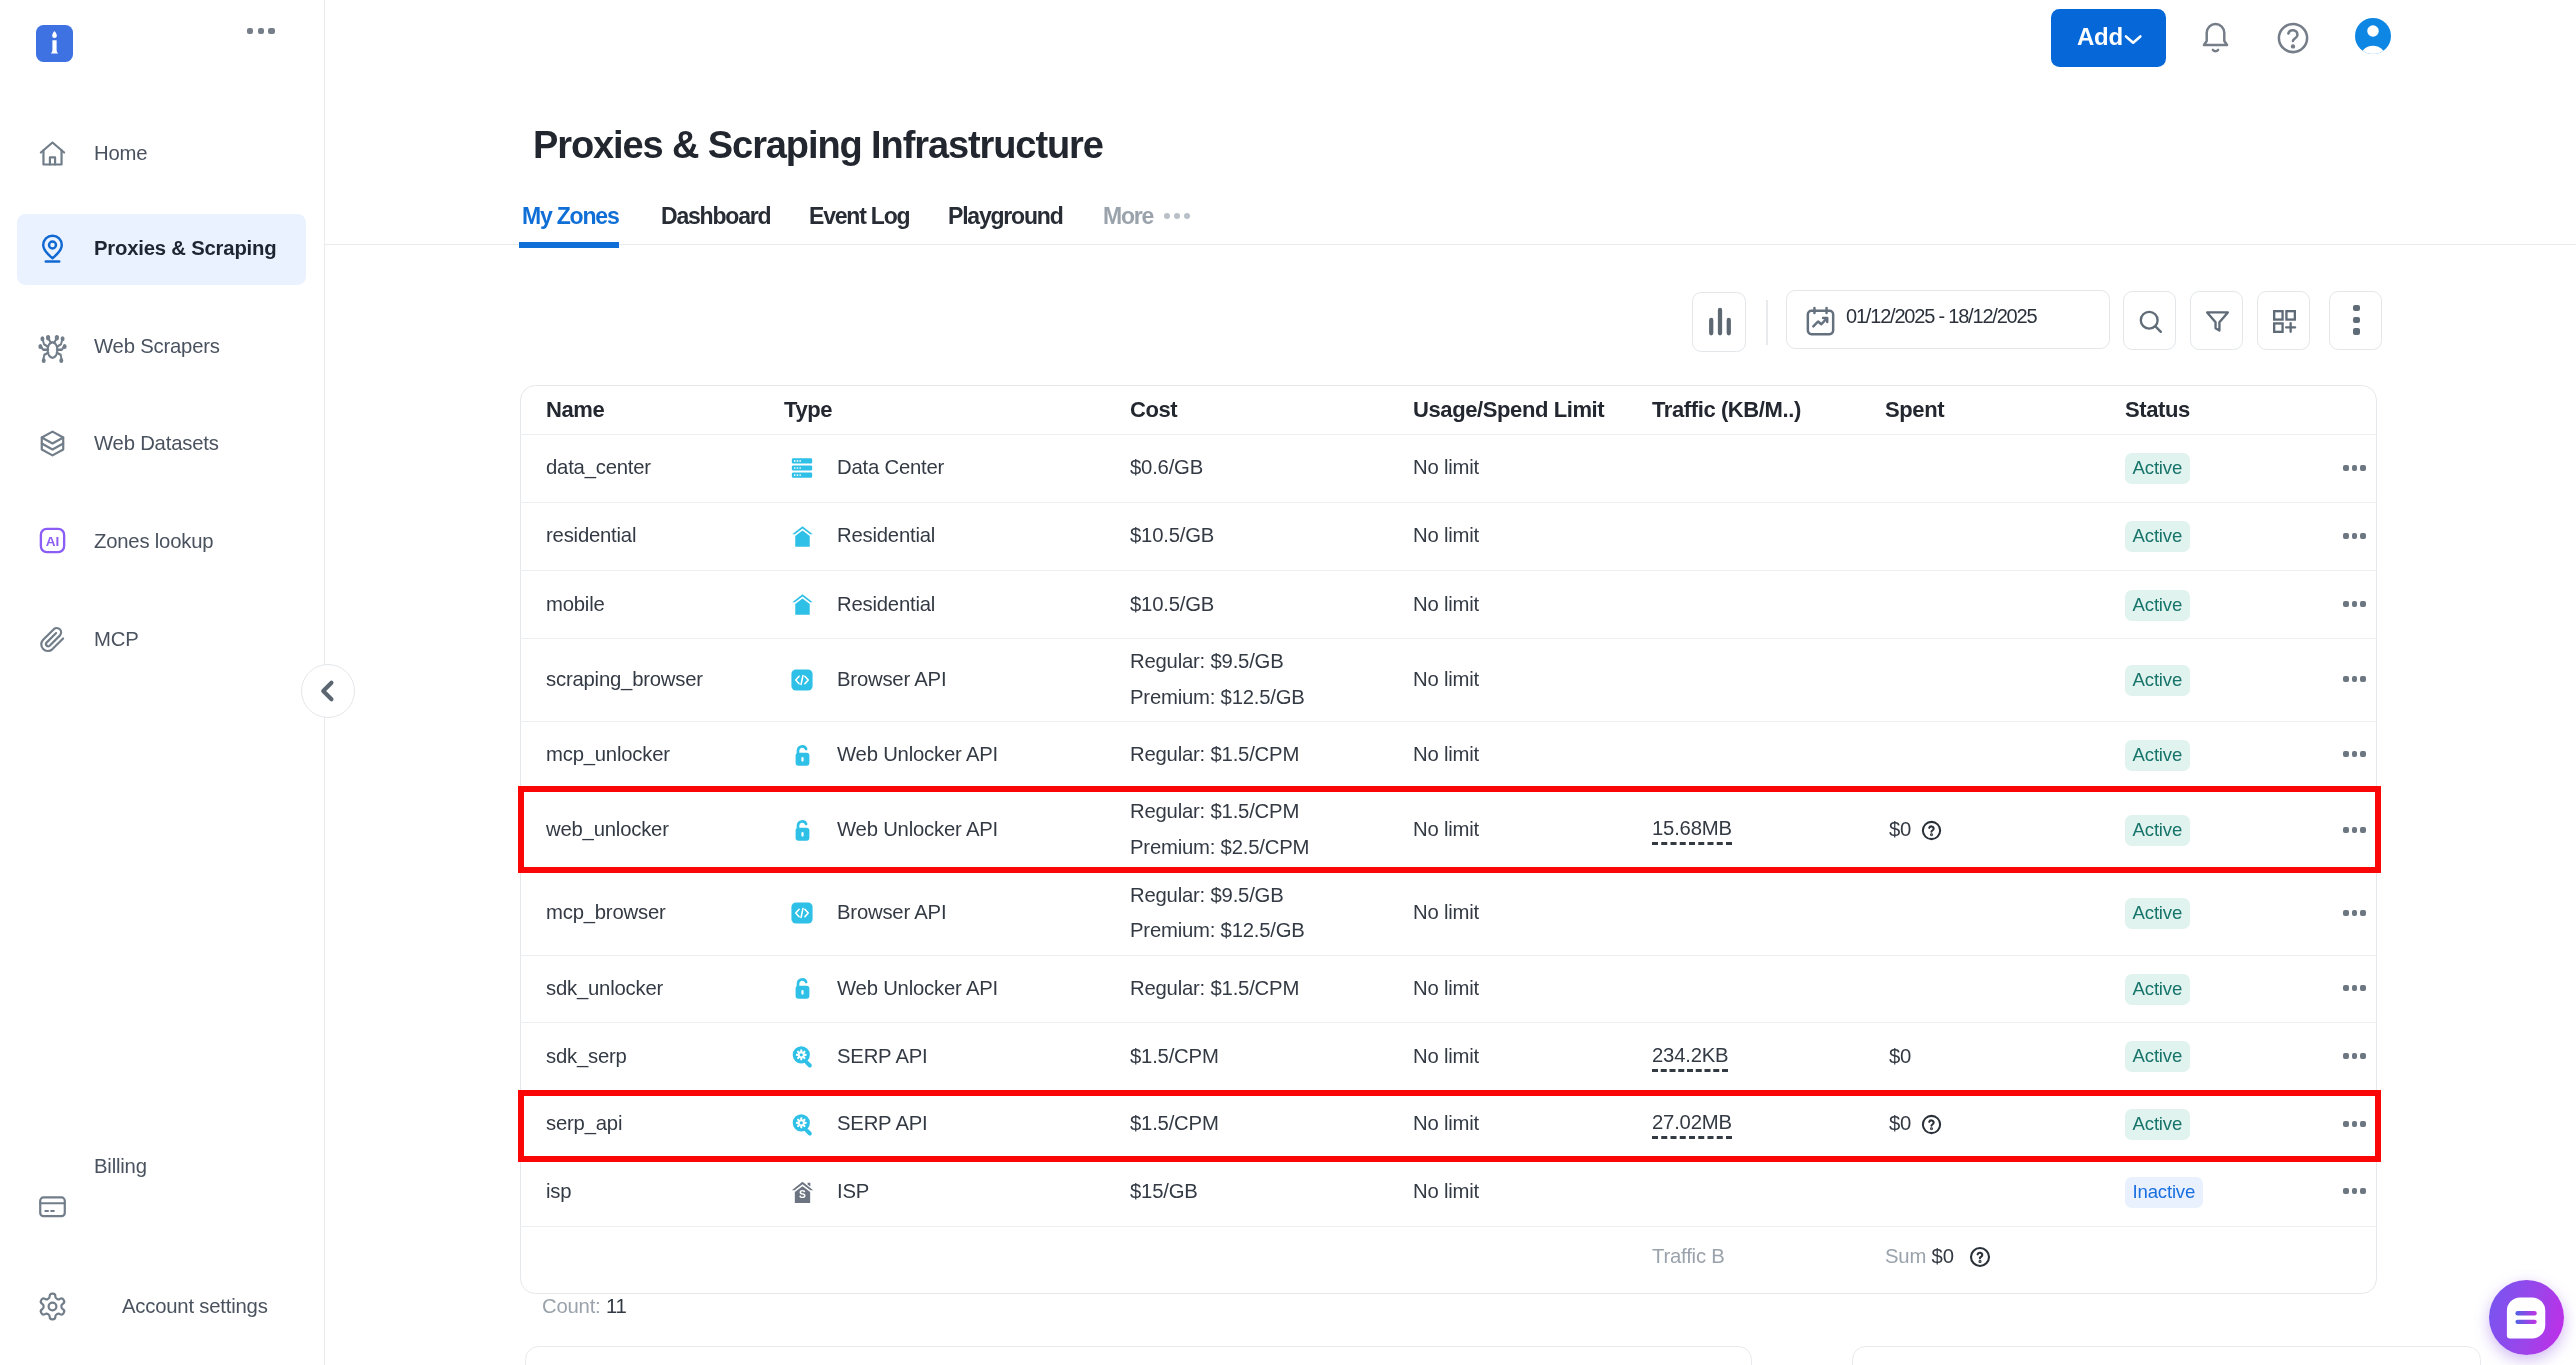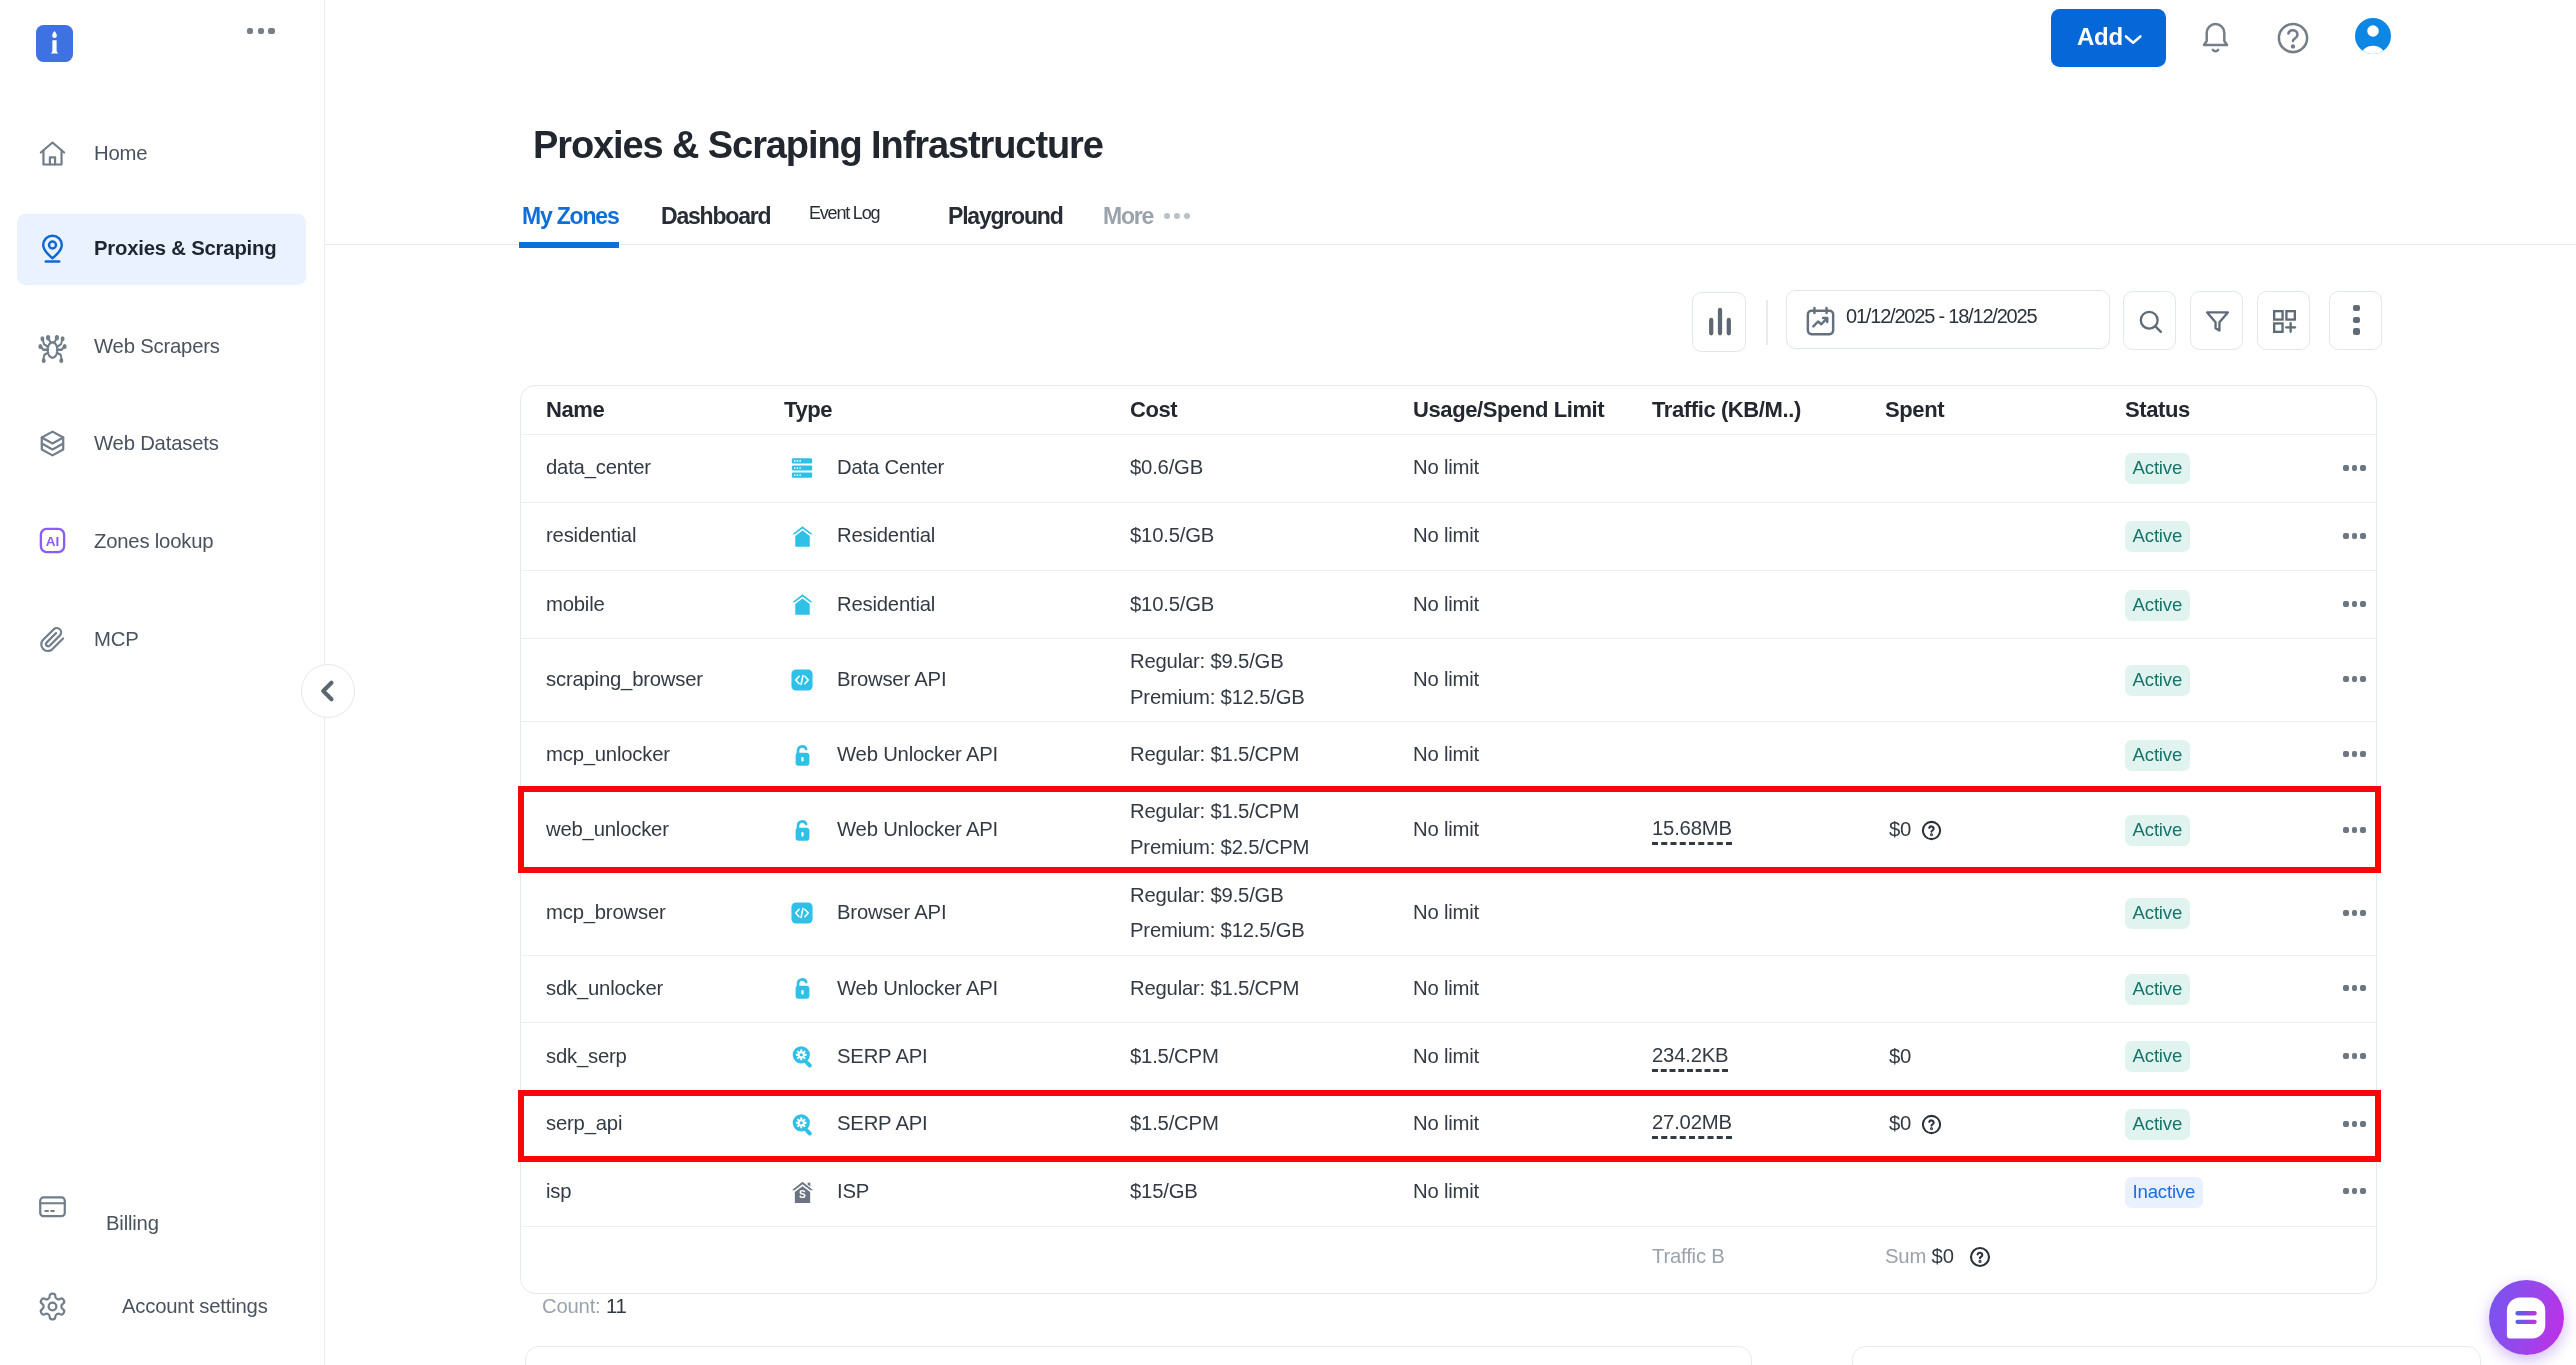--- a/index.html
+++ b/index.html
@@ -91,21 +91,21 @@
   <svg class="navicon" style="top:624px;" viewBox="0 0 24 24" fill="none" stroke="#717d89" stroke-width="1.7" stroke-linecap="round" stroke-linejoin="round">
       <path d="M20.2 11.2 11.8 19.6a5.1 5.1 0 0 1-7.2-7.2l8.4-8.4a3.4 3.4 0 0 1 4.8 4.8l-8 8a1.7 1.7 0 0 1-2.4-2.4l7.4-7.4"></path>
     </svg>
   <div class="navlabel" style="top:628px;">MCP</div>
 
   <svg class="navicon" style="top:1191px;" viewBox="0 0 24 24" fill="none" stroke="#717d89" stroke-width="1.7" stroke-linecap="round" stroke-linejoin="round">
       <rect x="2.5" y="5" width="19" height="14.5" rx="2.5"></rect>
       <path d="M2.5 9.5 h19"></path>
       <path d="M6.5 15.5 h2 M11 15.5 h2"></path>
     </svg>
-  <div class="navlabel" style="top:1212px;margin-left:12px;">Billing</div>
+  <div class="navlabel" style="top:1155px;">Billing</div>
 
   <svg class="navicon" style="top:1291px;" viewBox="0 0 24 24" fill="none" stroke="#717d89" stroke-width="1.7" stroke-linecap="round" stroke-linejoin="round">
       <path d="M12.22 2h-.44a2 2 0 0 0-2 2v.18a2 2 0 0 1-1 1.73l-.43.25a2 2 0 0 1-2 0l-.15-.08a2 2 0 0 0-2.73.73l-.22.38a2 2 0 0 0 .73 2.73l.15.1a2 2 0 0 1 1 1.72v.51a2 2 0 0 1-1 1.74l-.15.09a2 2 0 0 0-.73 2.73l.22.38a2 2 0 0 0 2.73.73l.15-.08a2 2 0 0 1 2 0l.43.25a2 2 0 0 1 1 1.73V20a2 2 0 0 0 2 2h.44a2 2 0 0 0 2-2v-.18a2 2 0 0 1 1-1.73l.43-.25a2 2 0 0 1 2 0l.15.08a2 2 0 0 0 2.73-.73l.22-.39a2 2 0 0 0-.73-2.73l-.15-.08a2 2 0 0 1-1-1.74v-.5a2 2 0 0 1 1-1.74l.15-.09a2 2 0 0 0 .73-2.73l-.22-.38a2 2 0 0 0-2.73-.73l-.15.08a2 2 0 0 1-2 0l-.43-.25a2 2 0 0 1-1-1.73V4a2 2 0 0 0-2-2z"></path>
       <circle cx="12" cy="12" r="3"></circle>
     </svg>
   <div class="navlabel" style="top:1295px;margin-left:28px;">Account settings</div>
 </div>
 
 <div class="abs" style="left:301px; top:664px; width:54px; height:54px; border-radius:50%; background:#fff; border:1.3px solid #e4e7ea;">
   <svg width="52" height="52" viewBox="0 0 24 24" fill="none" stroke="#5b6670" stroke-width="1.9" stroke-linecap="round" stroke-linejoin="round">
@@ -135,21 +135,21 @@
   <svg width="36" height="36" viewBox="0 0 43 43">
       <circle cx="21.5" cy="15.5" r="6.9" fill="#fff"></circle>
       <ellipse cx="21.5" cy="45.5" rx="14.5" ry="12.5" fill="#fff"></ellipse>
     </svg>
 </div>
 
 <div class="t" style="left:523px; top:124px; font-size:38px; font-weight:bold; color:#22262e; letter-spacing:-1.1px;margin-left:10px;">Proxies &amp; Scraping Infrastructure</div>
 
 <div class="t" style="left:522px; top:203px; font-size:23px; font-weight:bold; color:#0f6fd6; letter-spacing:-1.2px;">My Zones</div>
 <div class="t" style="left:661px; top:203px; font-size:23px; font-weight:bold; color:#272c35; letter-spacing:-1.2px;">Dashboard</div>
-<div class="t" style="left:809px; top:203px; font-size:18px; font-weight:normal; color:#272c35; letter-spacing:-1.2px;">Event Log</div>
+<div class="t" style="left:809px; top:203px; font-size:23px; font-weight:bold; color:#272c35; letter-spacing:-1.2px;">Event Log</div>
 <div class="t" style="left:948px; top:203px; font-size:23px; font-weight:bold; color:#272c35; letter-spacing:-1.2px;">Playground</div>
 <div class="t" style="left:1103px; top:203px; font-size:23px; font-weight:bold; color:#9aa2ac; letter-spacing:-1.2px;">More</div>
 <div class="abs" style="left:1164px; top:213px; display:flex; gap:4.2px;">
   <i style="width:6px;height:6px;border-radius:50%;background:#b9c0c7;"></i>
   <i style="width:6px;height:6px;border-radius:50%;background:#b9c0c7;"></i>
   <i style="width:6px;height:6px;border-radius:50%;background:#b9c0c7;"></i>
 </div>
 <div class="abs" style="left:325px; top:244px; width:2251px; height:1.3px; background:#e8eaec;"></div>
 <div class="abs" style="left:519px; top:242px; width:100px; height:6px; background:#0f6fd6;"></div>
 

